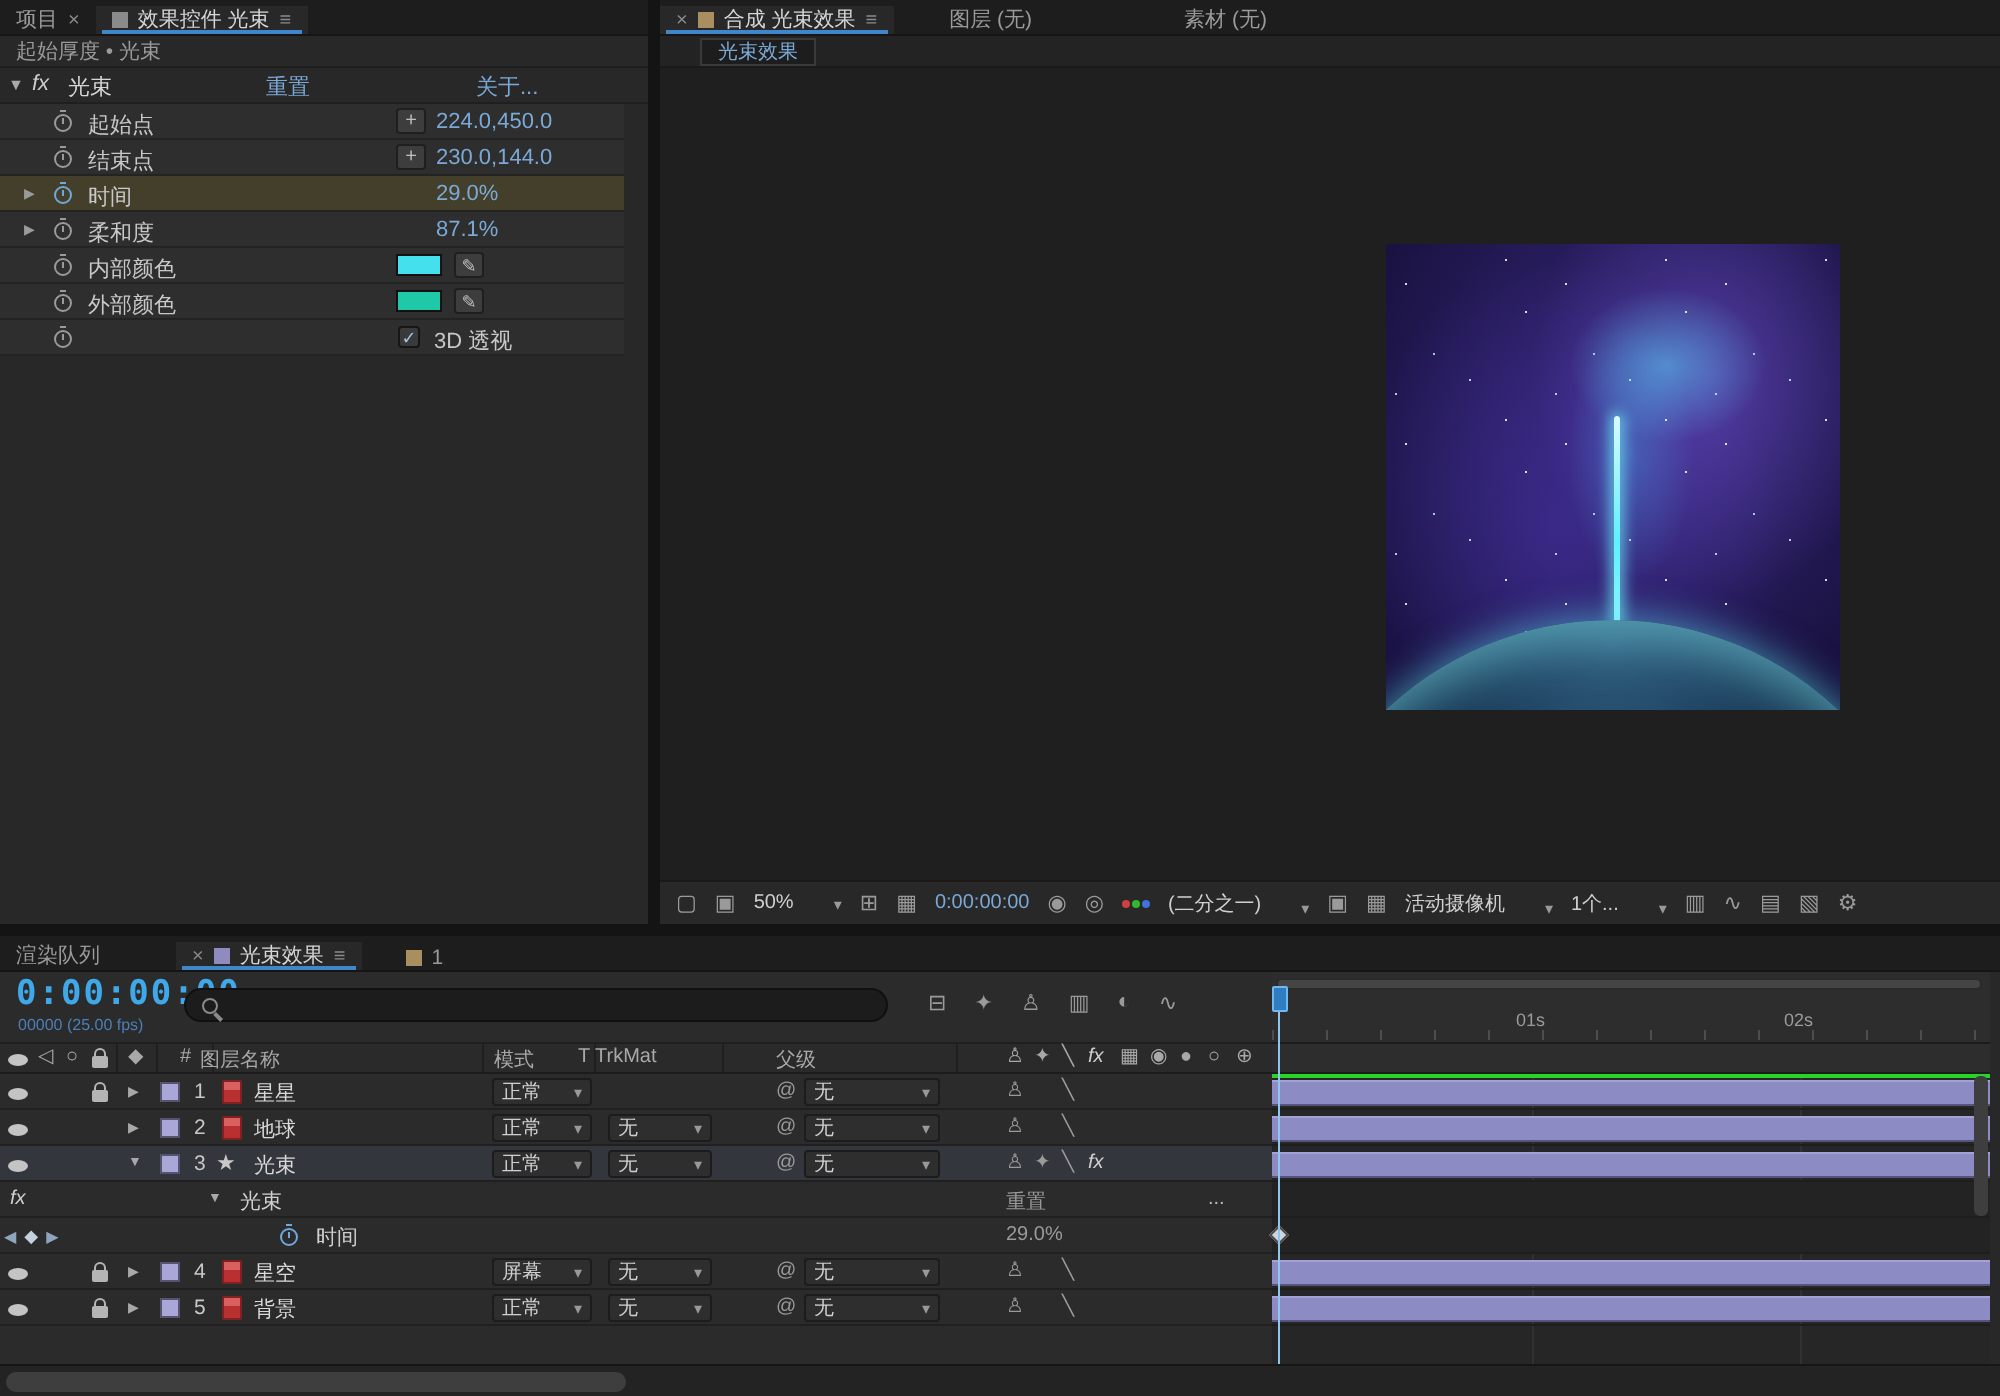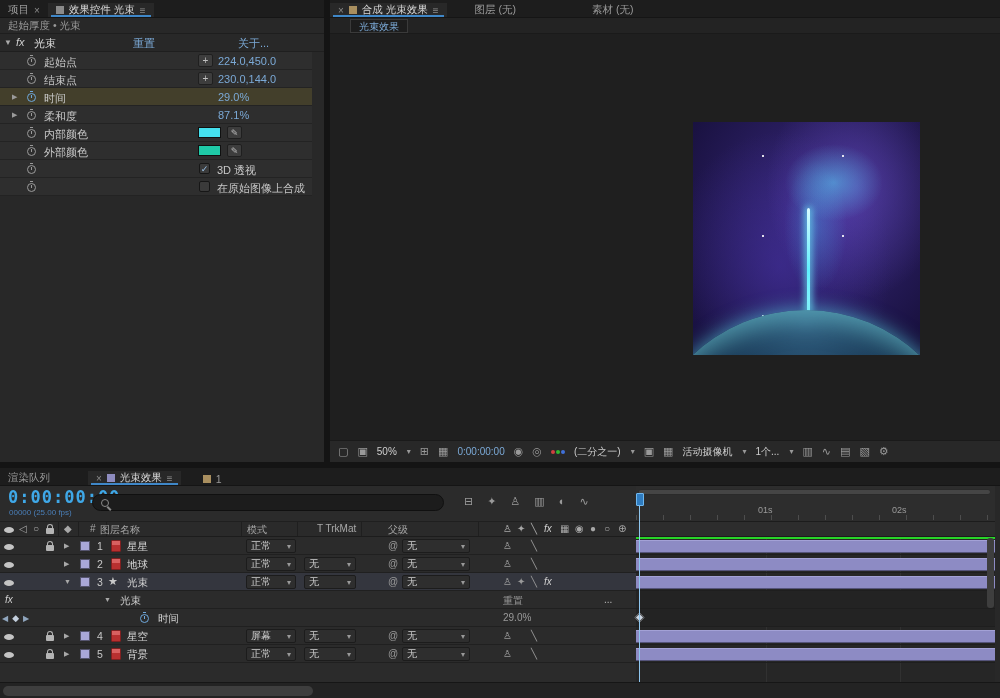--- a/index.html
+++ b/index.html
@@ -62,21 +62,21 @@
  radial-gradient(1px 1px at 42px 68px,#cfe9ff 50%,transparent 51%),
  radial-gradient(1.5px 1.5px at 70px 34px,#fff 50%,transparent 51%),
  radial-gradient(1px 1px at 24px 55px,#aaeeee 50%,transparent 51%),
  radial-gradient(1px 1px at 60px 8px,#ffffff 50%,transparent 51%),
  radial-gradient(1px 1px at 5px 75px,#cfe9ff 50%,transparent 51%);
  background-size:80px 80px}
 #space .beam{position:absolute;left:114px;top:86px;width:3px;height:104px;background:linear-gradient(#d9fbff,#5ff0ff 60%,#8ef6ff);box-shadow:0 0 7px 2px rgba(110,240,255,.75);border-radius:2px}
 #space .planet{position:absolute;left:-52px;top:188px;width:330px;height:330px;border-radius:50%;background:radial-gradient(circle at 50% 4%, #2e5b7c 0%, #173552 28%, #0a1730 62%);box-shadow:0 0 18px 2px rgba(90,220,235,.55), inset 0 10px 24px rgba(130,235,245,.5)}
 .comp-toolbar{position:absolute;left:0;bottom:0;width:670px;height:22px;background:#282828;border-top:1px solid #1a1a1a;display:flex;align-items:center;gap:9px;padding:0 8px;font-size:10px;color:#b4b4b4;white-space:nowrap;overflow:hidden}
 .cicon{color:#9a9a9a;font-size:11px}
-.cdd{display:flex;align-items:center;gap:7px;color:#cfcfcf}
+.cdd{display:flex;align-items:flex-end;gap:17px;color:#cfcfcf}
 .rgbdots{display:inline-flex;gap:1px;align-items:center}
 .rgbdots i{width:4px;height:4px;border-radius:50%;display:inline-block}
 
 
 #tl-panel{position:absolute;left:0;top:465px;width:1000px;height:233px;background:#282828;border-top:3px solid #141414}
 .tl-body{position:absolute;left:0;top:18px;width:1000px;height:196px}
 .tl-left{position:absolute;left:0;top:0;width:640px;height:196px;background:#2b2b2b;border-right:1px solid #191919}
 .tl-top{position:relative;height:36px;background:#2b2b2b;border-bottom:1px solid #1f1f1f}
 .big-tc{position:absolute;left:8px;top:1px;font-family:"DejaVu Sans Mono","Liberation Mono",monospace;font-size:17px;font-weight:bold;color:#3fa8e8;letter-spacing:1px}
 .tc-sub{position:absolute;left:9px;top:22px;font-size:8px;color:#4a7fb8}
@@ -185,25 +185,20 @@
     <div class="ec-row">
       <span class="sw"></span>
       <span class="ec-name">外部颜色</span>
       <span class="swatch" style="background: rgb(31, 201, 167);"></span>
       <span class="dropper">✎</span>
     </div>
     <div class="ec-row">
       <span class="sw"></span>
       <span class="cbx">✓</span>
       <span class="cb-label">3D 透视</span>
-    </div>
-    <div class="ec-row">
-      <span class="sw"></span>
-      <span class="cbx"></span>
-      <span class="cb-label">在原始图像上合成</span>
     </div>
   </div>
 
   <div id="comp-panel">
     <div class="tabbar">
       <div class="tab active">
         <span class="tclose">×</span>
         <span class="tsq" style="background:#a98f5f"></span>
         <span>合成 光束效果</span>
         <span class="tmenu">≡</span>
@@ -307,21 +302,21 @@
           <span class="mini-lock" style="left:46px;top:6px"></span>
           <span class="cdiv" style="left:58px"></span>
           <span class="ch" style="left:64px">◆</span>
           <span class="cdiv" style="left:78px"></span>
           <span class="ch" style="left:90px">#</span>
           <span class="cdiv" style="left:106px"></span>
           <span class="ch" style="left:100px">图层名称</span>
           <span class="cdiv" style="left:241px"></span>
           <span class="ch" style="left:247px">模式</span>
           <span class="cdiv" style="left:297px"></span>
-          <span class="ch" style="left:317px">T TrkMat</span>
+          <span class="ch" style="left:289px">T TrkMat</span>
           <span class="cdiv" style="left:361px"></span>
           <span class="ch" style="left:388px">父级</span>
           <span class="cdiv" style="left:478px"></span>
           <span class="ch" style="left:503px">♙</span>
           <span class="ch" style="left:517px">✦</span>
           <span class="ch" style="left:531px">╲</span>
           <span class="ch fxtxt" style="left:544px">fx</span>
           <span class="ch" style="left:560px">▦</span>
           <span class="ch" style="left:575px">◉</span>
           <span class="ch" style="left:590px">●</span>

